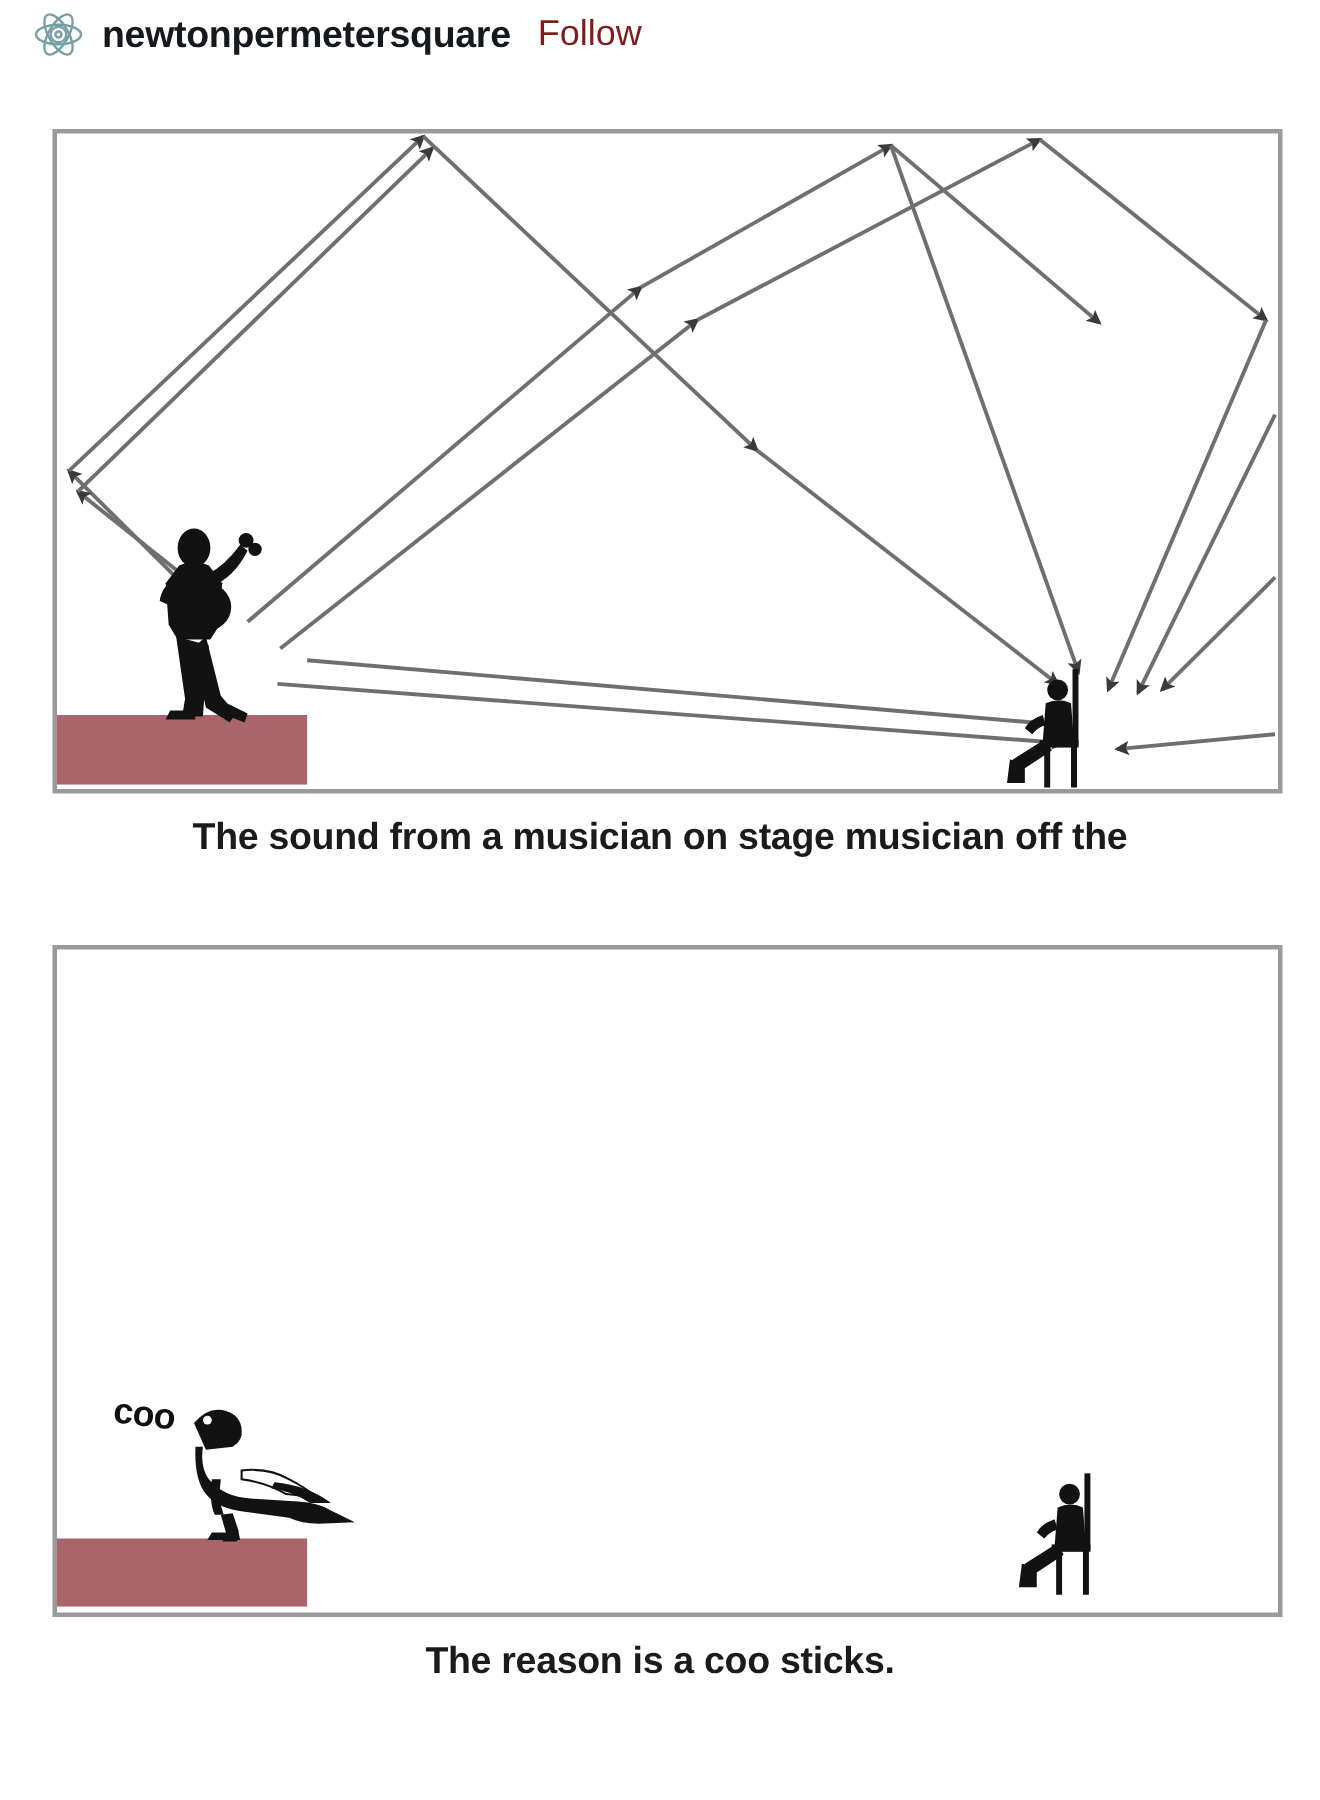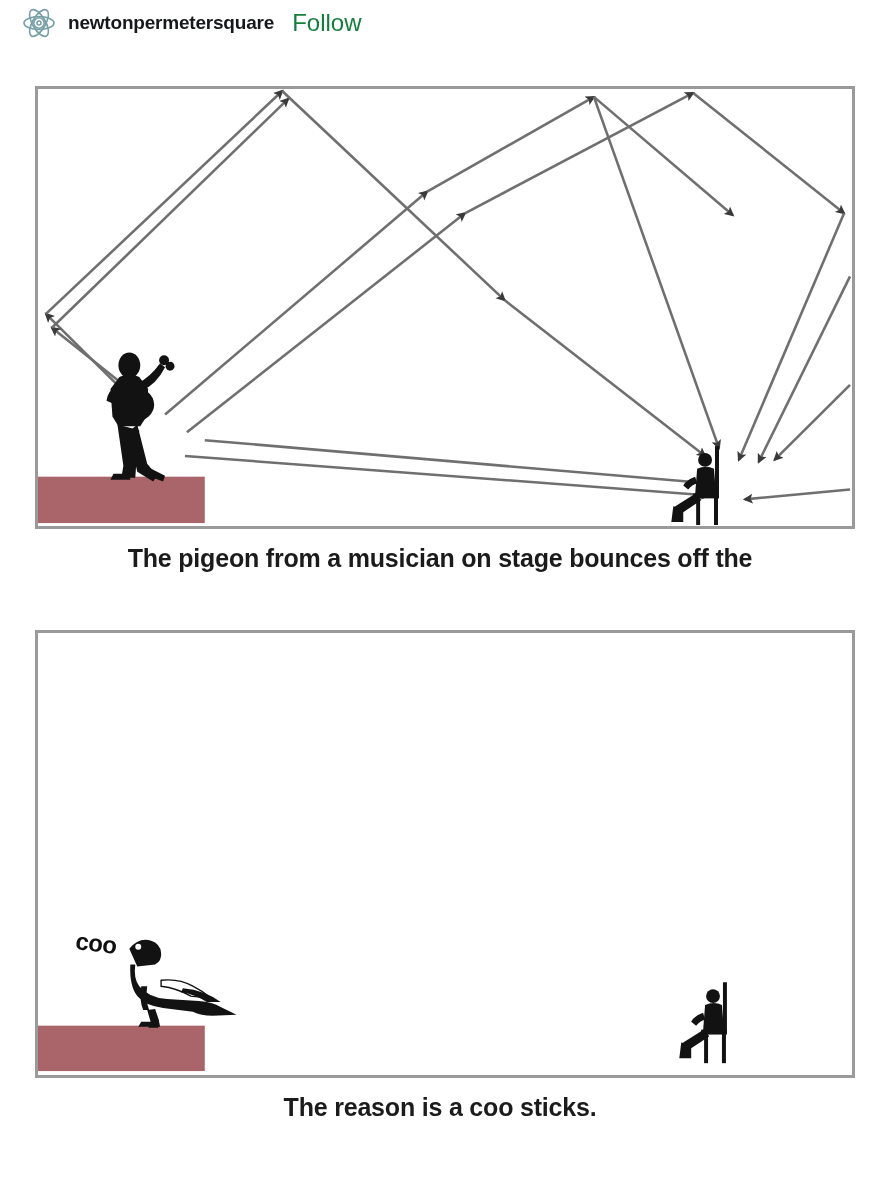--- a/index.html
+++ b/index.html
@@ -29,30 +29,30 @@
     background: #ffffff;
   }
   .avatar {
     width: 34px;
     height: 30px;
     flex: 0 0 auto;
     margin-right: 12px;
     opacity: .85;
   }
   .blog-name {
-    font-size: 19px;
+    font-size: 25px;
     font-weight: 600;
     color: #15181c;
     letter-spacing: -0.2px;
     white-space: nowrap;
     font-family: "Liberation Sans", sans-serif;
   }
   .follow-link {
     font-size: 24px;
-    color: #15803d;
+    color: #7f1d1d;
     margin-left: 18px;
     white-space: nowrap;
     font-weight: 400;
   }
 
   
   .meme {
     position: absolute;
     left: 0;
     top: 46px;
@@ -194,21 +194,21 @@
         <path d="M640,423 l-2,16 12,0 0,-14 z"></path>
         <rect x="682" y="362" width="4" height="52"></rect>
         <rect x="660" y="410" width="26" height="5"></rect>
         <rect x="663" y="414" width="4" height="28"></rect>
         <rect x="681" y="414" width="4" height="28"></rect>
       </g>
     </svg>
   </div>
 
   <div class="caption" id="caption-one">
-    <div>The pigeon from a musician on stage bounces off the</div>
+    <div>The sound from a musician on stage musician off the</div>
   </div>
 
   <div class="panel" id="panel-two">
     <svg viewBox="0 0 820 448" preserveAspectRatio="none">
 
       <rect x="0" y="398" width="168" height="46" fill="#a9656a"></rect>
 
       <g>
         <path d="M92,320 q10,-12 22,-8 q9,3 10,12 q1,8 -6,12 l-18,2 z" fill="#121212"></path>
         <circle cx="101" cy="318" r="3" fill="#ffffff"></circle>

